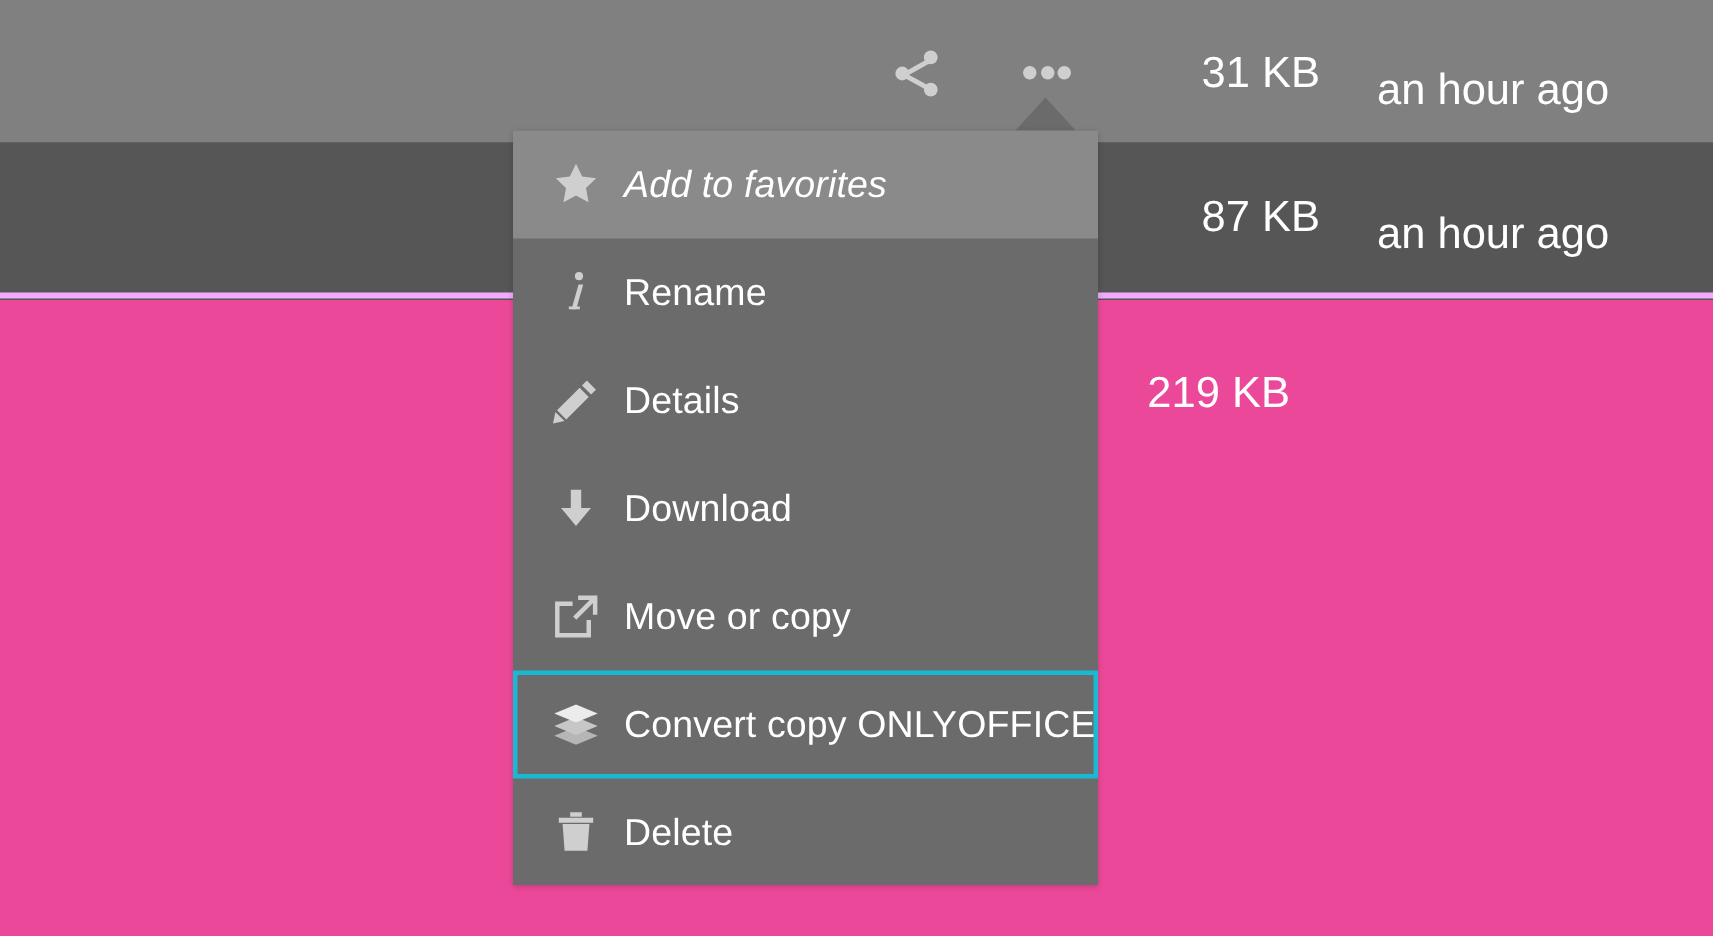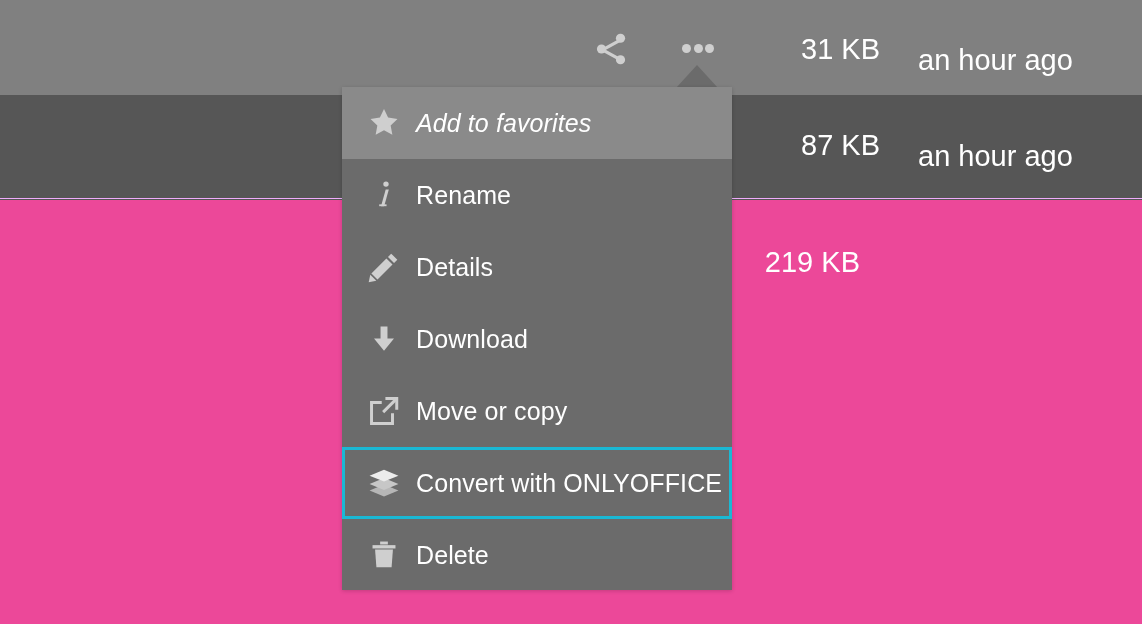--- a/index.html
+++ b/index.html
@@ -29,21 +29,21 @@
   }
   .row-1 {
     top: 0;
     height: 95px;
     background: #808080;
   }
   .row-2 {
     top: 95px;
     height: 104px;
     background: #565656;
-    border-bottom: 1px solid #f0abfc;
+    border-bottom: 4px solid #f0abfc;
   }
   .row-3 {
     top: 200px;
     height: 424px;
     background: #ec4899;
   }
 
   .cell {
     position: absolute;
     color: #ffffff;
@@ -258,21 +258,21 @@
     <div class="menu-item is-focused">
       <span class="mi-icon">
         <svg width="34" height="34" viewBox="0 0 24 24" aria-hidden="true">
           <g>
             <path fill="#b6b6b6" d="M12 13.1L1.8 17.3 12 21.5l10.2-4.2z"></path>
             <path fill="#c7c7c7" d="M12 8.5L1.8 12.7 12 16.9l10.2-4.2z"></path>
             <path fill="#ececec" d="M12 2.6L1.8 6.8 12 11l10.2-4.2z"></path>
           </g>
         </svg>
       </span>
-      <span class="mi-label">Convert with ONLYOFFICE</span>
+      <span class="mi-label">Convert copy ONLYOFFICE</span>
     </div>
 
     <div class="menu-item">
       <span class="mi-icon">
         <svg width="32" height="32" viewBox="0 0 24 24" aria-hidden="true">
           <g fill="#cfcfcf">
             <path d="M9.1 1.9h5.8v2.2H9.1z"></path>
             <path d="M3.4 4.6h17.2v2.5H3.4z"></path>
             <path d="M5.3 7.8h13.4l-1 13.3H6.3z"></path>
           </g>

